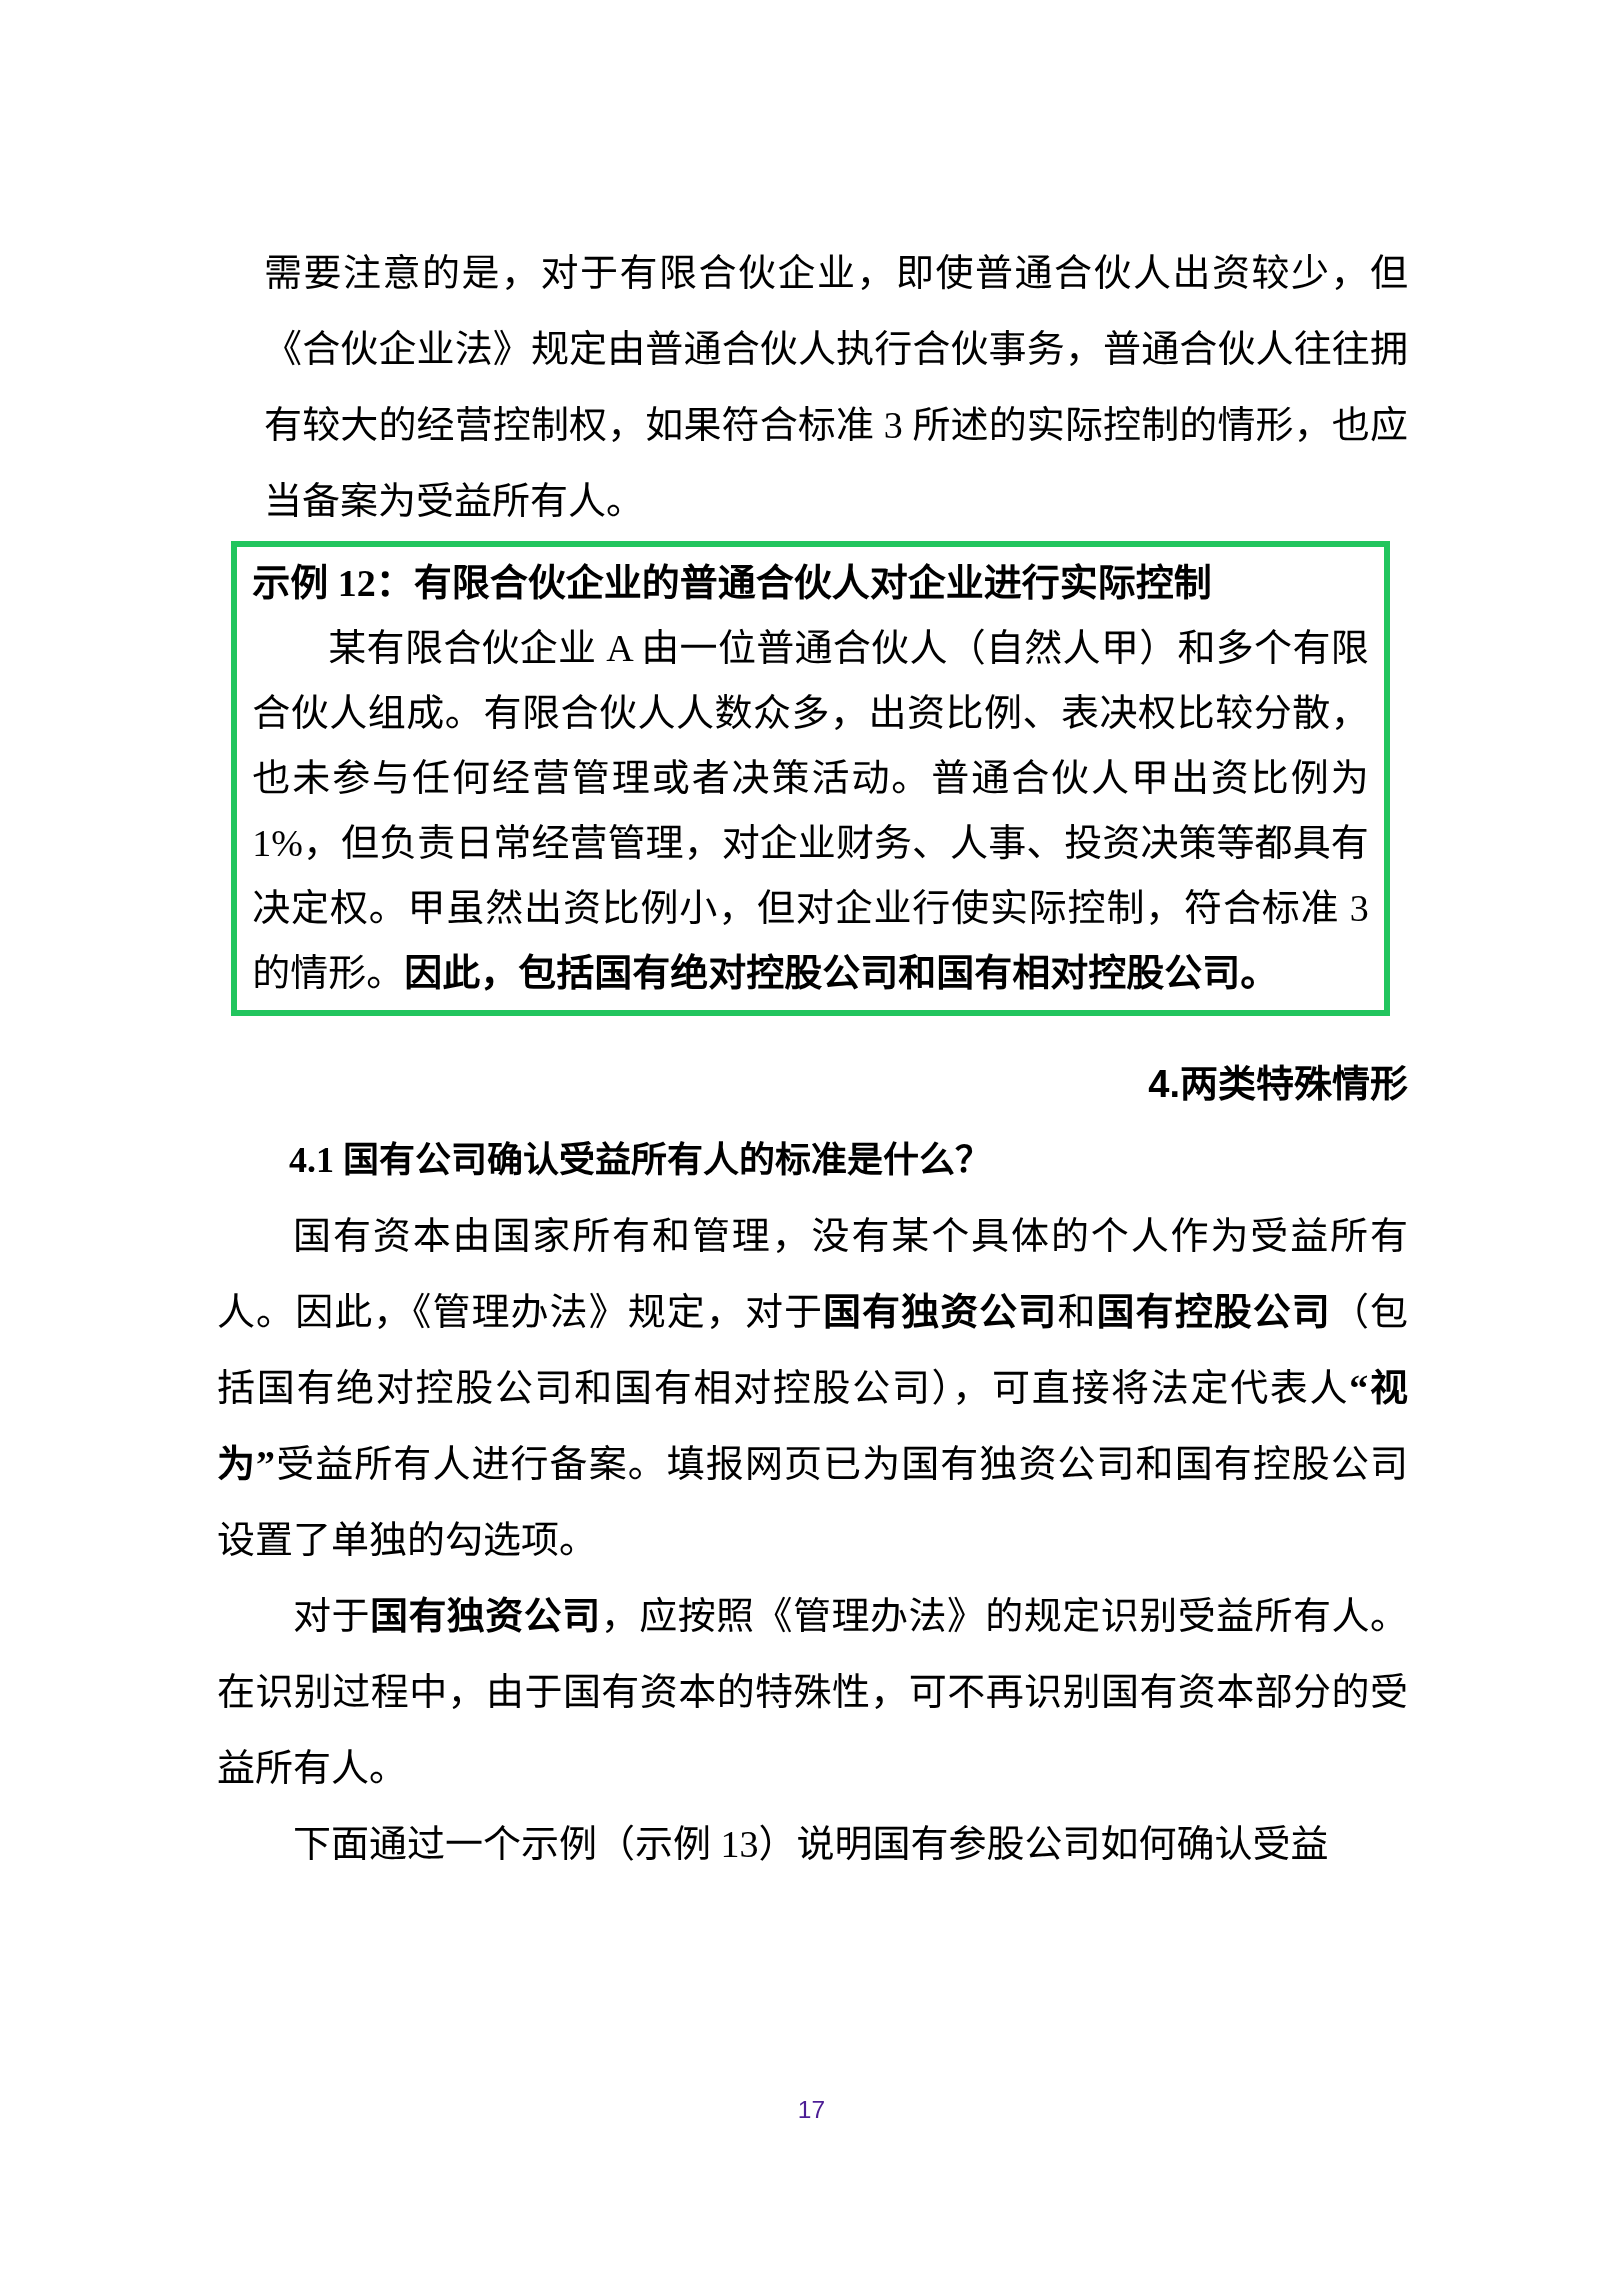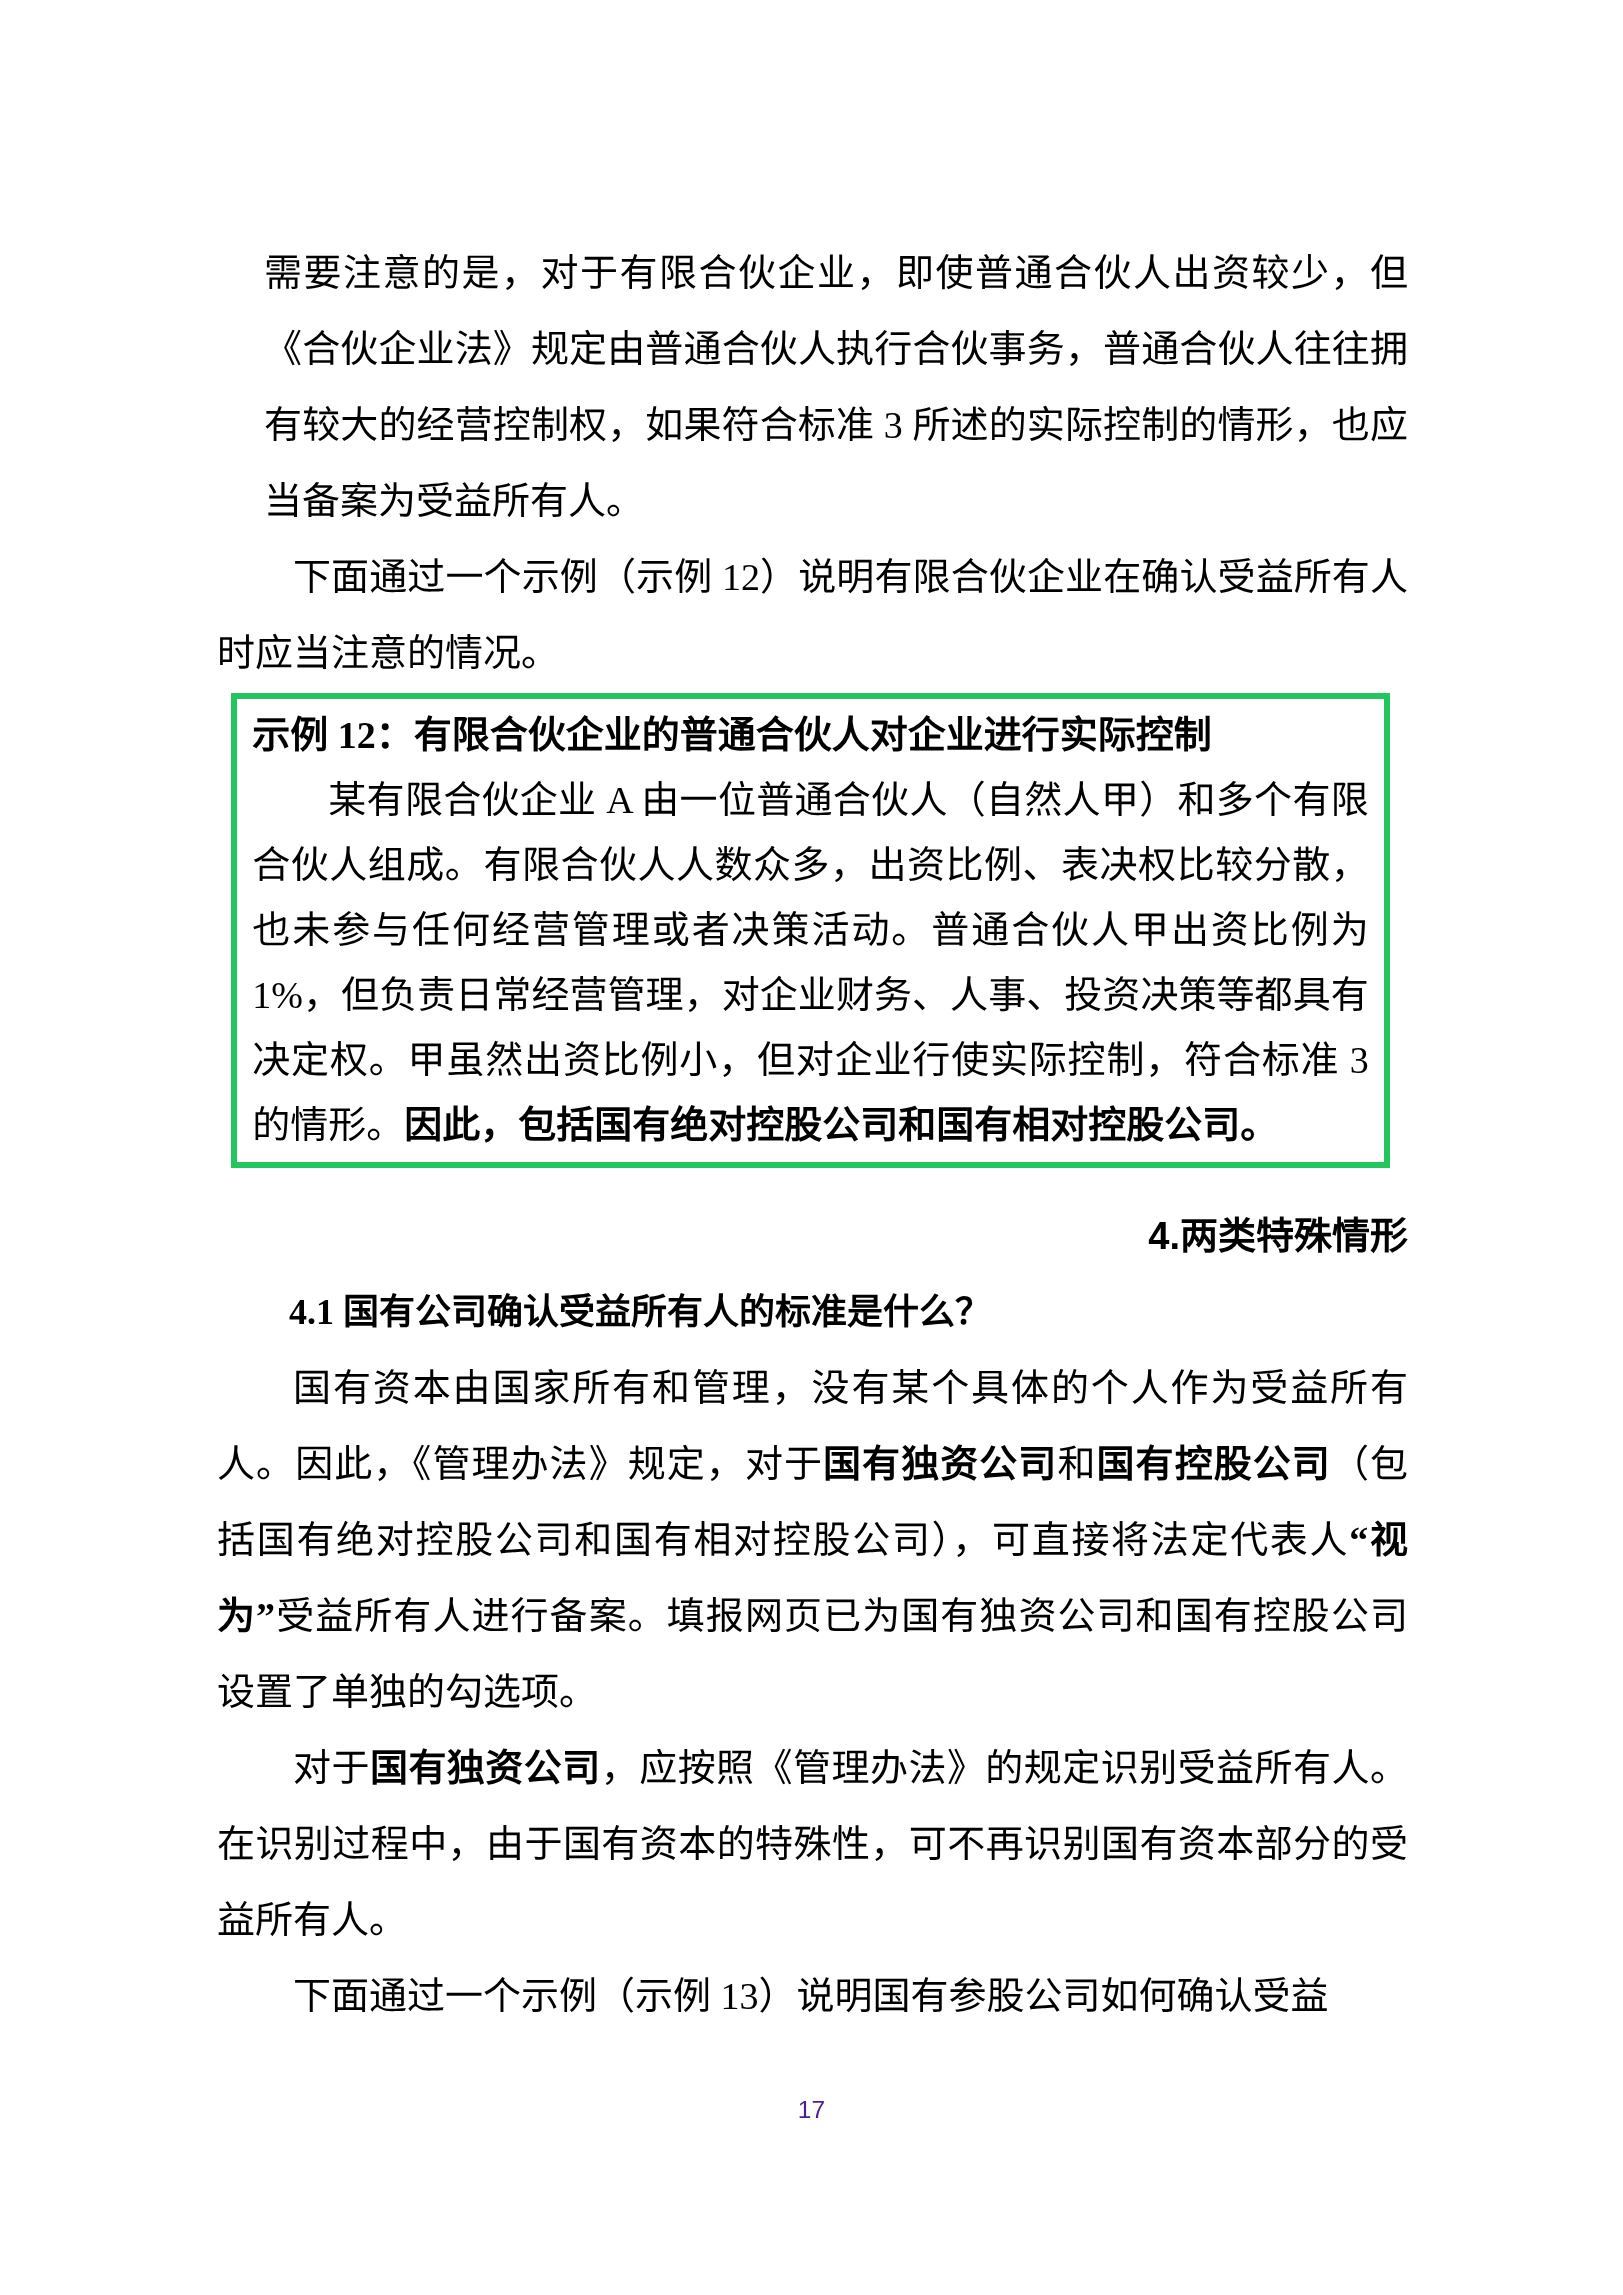--- a/index.html
+++ b/index.html
@@ -69,21 +69,20 @@
   }
 </style>
 </head>
 <body>
 
 <div class="page">
   <div class="content">
 
     <p class="para no-indent">需要注意的是，对于有限合伙企业，即使普通合伙人出资较少，但《合伙企业法》规定由普通合伙人执行合伙事务，普通合伙人往往拥有较大的经营控制权，如果符合标准 3 所述的实际控制的情形，也应当备案为受益所有人。</p>
 
-    <p class="para">下面通过一个示例（示例 12）说明有限合伙企业在确认受益所有人时应当注意的情况。</p>
 
     <div class="example-box">
       <p class="box-title">示例 12：有限合伙企业的普通合伙人对企业进行实际控制</p>
       <p class="box-body"><span>某有限合伙企业 A 由一位普通合伙人（自然人甲）和多个有限合伙人组成。有限合伙人人数众多，出资比例、表决权比较分散，也未参与任何经营管理或者决策活动。普通合伙人甲出资比例为 1%，但负责日常经营管理，对企业财务、人事、投资决策等都具有决定权。甲虽然出资比例小，但对企业行使实际控制，符合标准 3 的情形。</span><span class="bold">因此，包括国有绝对控股公司和国有相对控股公司。</span></p>
     </div>
 
     <h2 class="h-black">4.两类特殊情形</h2>
 
     <h3 class="h-bold">4.1 国有公司确认受益所有人的标准是什么？</h3>
 

